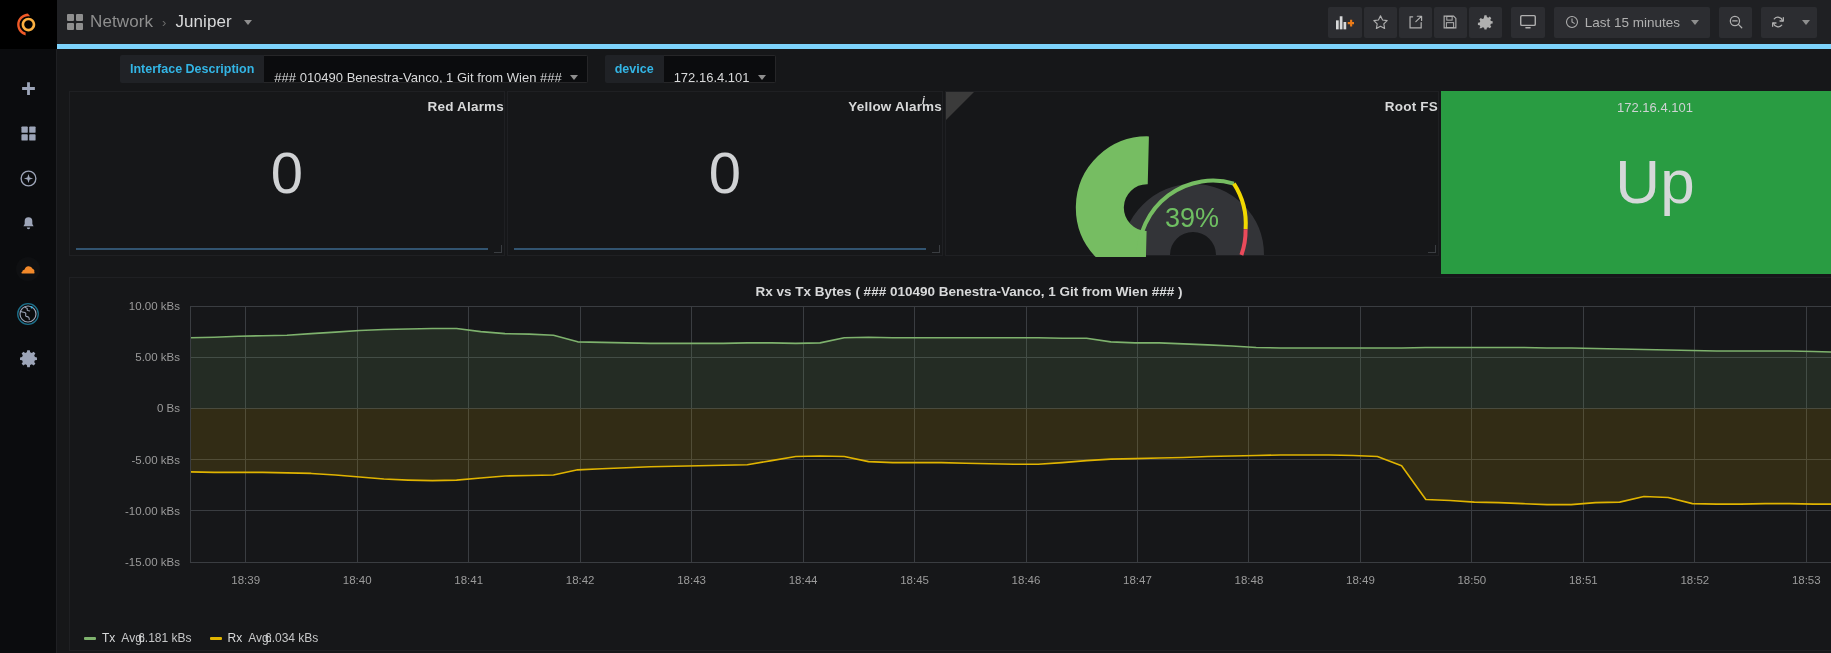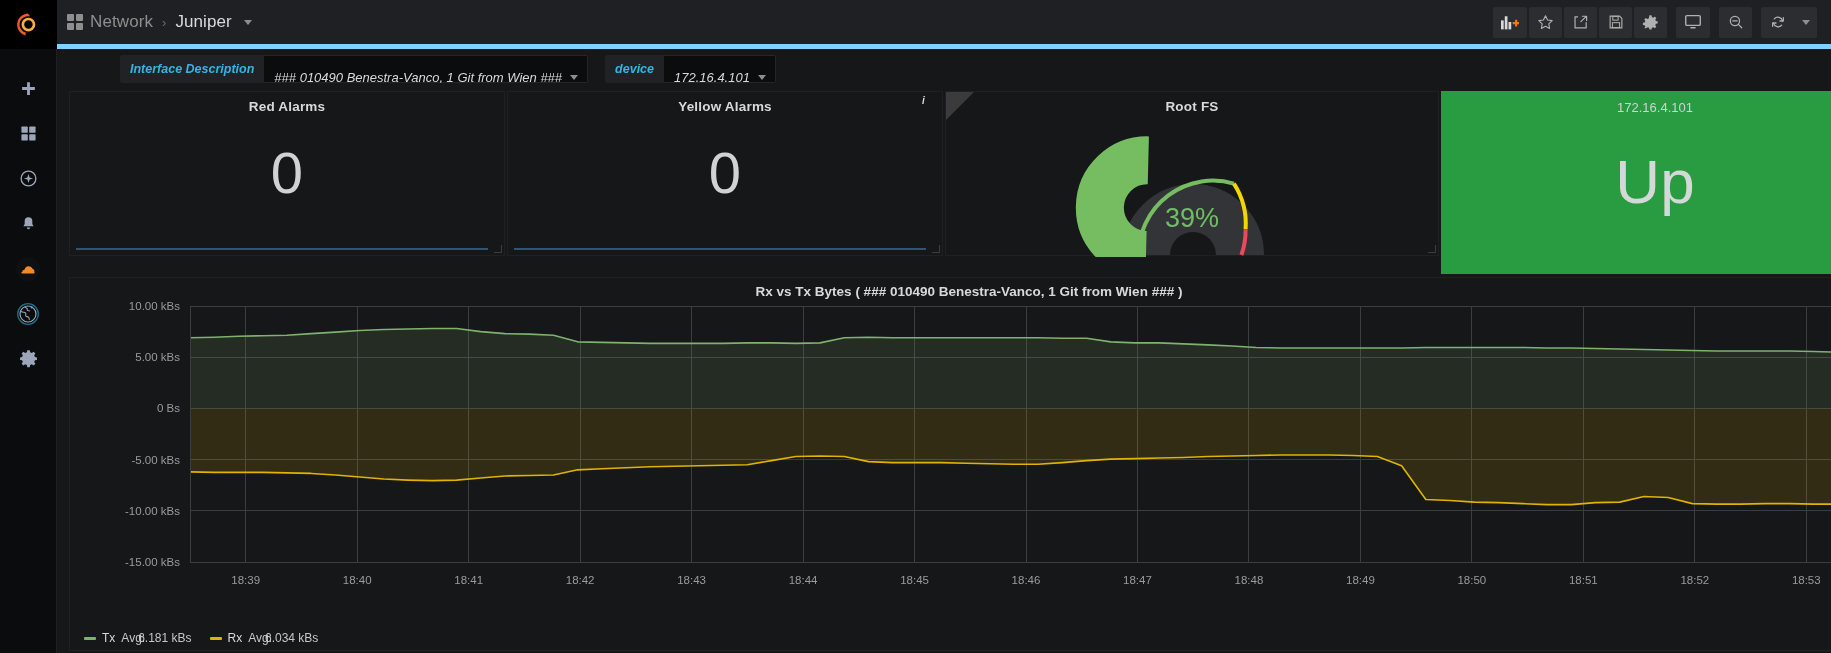--- a/index.html
+++ b/index.html
@@ -72,38 +72,38 @@
   .refresh-grp .tbtn + .tbtn { border-radius: 0 2px 2px 0; min-width: 23px; padding: 0 6px; }
   .ico { fill: #b0b0b0; display: block; }
 
   
   #submenu {
     height: 40px; flex: 0 0 40px;
     display: flex; align-items: center; gap: 17px;
     padding: 0 0 0 63px;
     background: #161719;
   }
-  .varbox { display: flex; align-items: stretch; height: 28px; border-radius: 2px; overflow: hidden; font-style: italic; }
+  .varbox { display: flex; align-items: stretch; height: 28px; border-radius: 2px; overflow: hidden; }
   .varlabel {
     background: #202226; color: #33b5e5; font-size: 12.5px; font-weight: 600;
     display: flex; align-items: center; padding: 0 10px; white-space: nowrap;
   }
   .varvalue {
     background: #0b0c0e; color: #d8d9da; font-size: 13px;
     display: flex; align-items: center; gap: 8px;
     padding: 16px 9px 0 10px; white-space: nowrap; cursor: pointer;
     border: 1px solid #262628; border-left: none;
   }
 
   
   #dash { flex: 1 1 auto; position: relative; background: #161719; overflow: hidden; }
 
   .panel { position: absolute; background: #161719; border: 1px solid #1f2023; }
   .panel-title {
-    text-align: center; color: #d8d9da; font-size: 13.5px; font-weight: 600;
+    text-align: right; color: #d8d9da; font-size: 13.5px; font-weight: 600;
     padding-top: 7px; letter-spacing: .2px;
   }
 
   
   .ss-value {
     position: absolute; left: 0; right: 0; top: 50%; transform: translateY(-52%);
     text-align: center; color: #d0d2d4; font-size: 58px; font-weight: 400; line-height: 1;
   }
   .sparkline { position: absolute; left: 0; right: 0; bottom: 0; height: 40px; }
   .resize-grip {
@@ -275,20 +275,28 @@
         </div>
       </div>
 
       <div class="tbtn">
         <svg width="18" height="16" viewBox="0 0 24 22" aria-hidden="true">
           <rect x="2" y="2.2" width="20" height="13.4" rx="1.6" fill="none" stroke="#b0b0b0" stroke-width="1.9"></rect>
           <rect x="8.2" y="18" width="7.6" height="1.9" rx=".9" fill="#b0b0b0"></rect>
         </svg>
       </div>
 
+      <div class="timepicker">
+        <svg width="14" height="14" viewBox="0 0 24 24" aria-hidden="true">
+          <circle cx="12" cy="12" r="9.4" fill="none" stroke="#b0b0b0" stroke-width="1.8"></circle>
+          <path d="M12 6.4V12l4 2.3" fill="none" stroke="#b0b0b0" stroke-width="1.8" stroke-linecap="round"></path>
+        </svg>
+        <span>Last 15 minutes</span>
+        <span class="caret-dn"></span>
+      </div>
 
       <div class="tbtn">
         <svg width="16" height="16" viewBox="0 0 24 24" aria-hidden="true">
           <circle cx="10.4" cy="10.4" r="6.9" fill="none" stroke="#b0b0b0" stroke-width="1.9"></circle>
           <path d="M7.1 10.4h6.6M15.6 15.6l5 5" fill="none" stroke="#b0b0b0" stroke-width="1.9" stroke-linecap="round"></path>
         </svg>
       </div>
 
       <div class="refresh-grp">
         <div class="tbtn">

